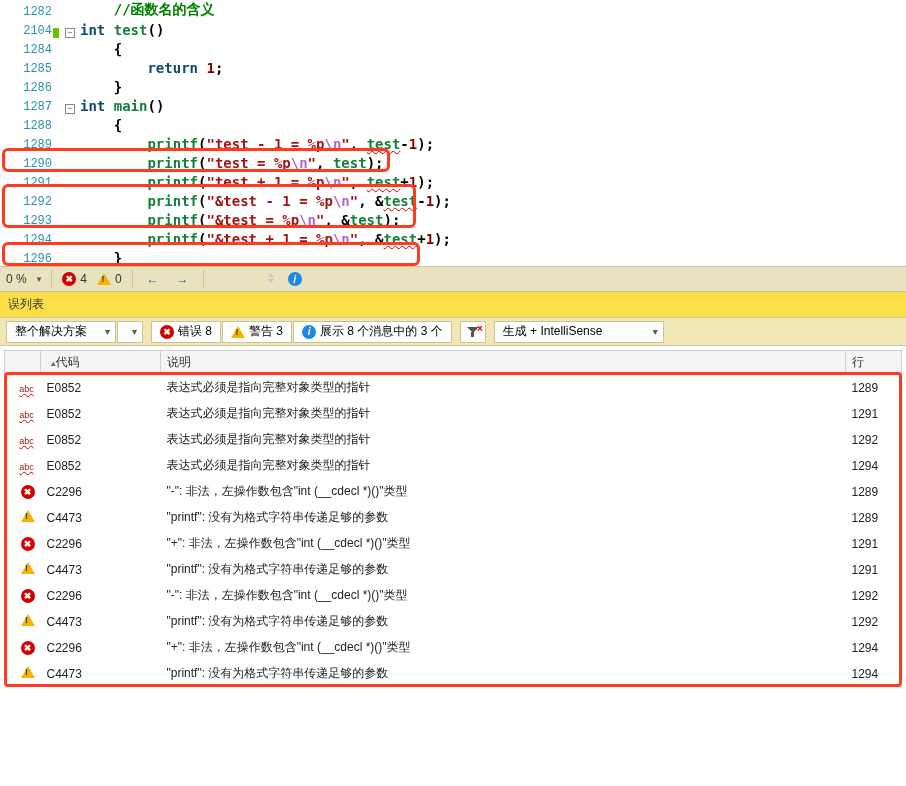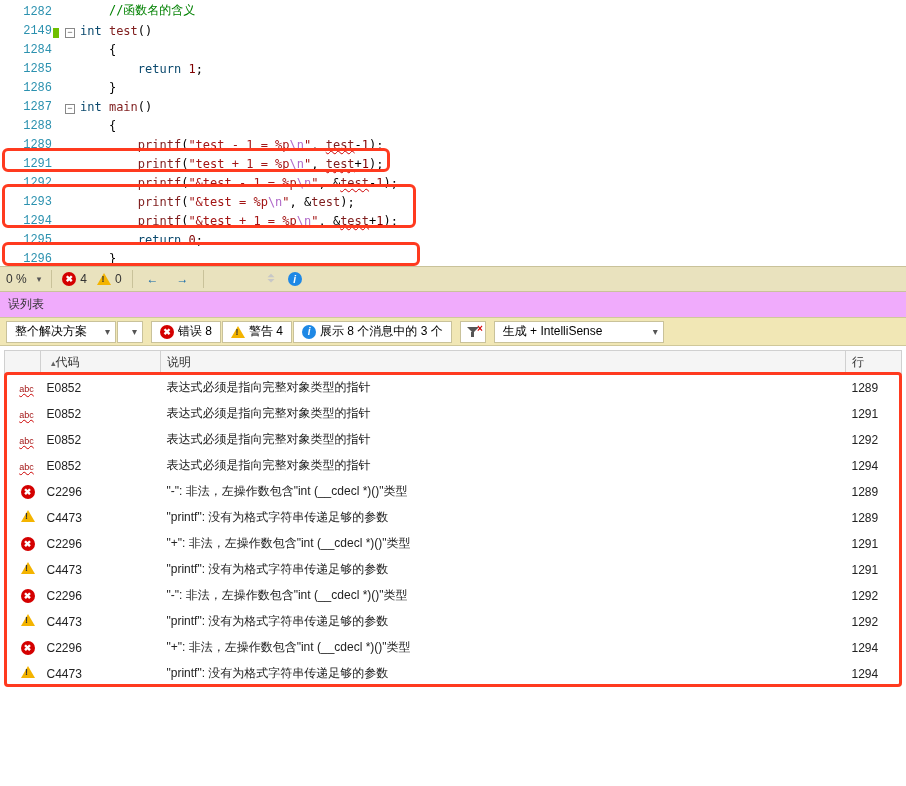--- a/index.html
+++ b/index.html
@@ -49,27 +49,28 @@
     height: 10px;
     border: 1px solid #888;
     font-size: 9px;
     line-height: 8px;
     text-align: center;
     color: #555;
     background: #fff;
   }
   .code-text {
     font-family: Consolas, monospace;
-    font-size: 12px;
+    font-size: 14px;
+    font-weight: bold;
   }
   .comment { color: #008000; }
   .keyword { color: #0c4a6e; }
   .string  { color: #A31515; }
   .escape  { color: #b069c9; }
-  .ident   { color: #7f1d1d; }
+  .ident   { color: #15803d; }
   .num     { color: #800000; }
   .wavy { text-decoration: underline wavy #cc0000; text-decoration-thickness: 1px;}
   .red-box {
     position: absolute;
     border: 3px solid #ff3a1f;
     border-radius: 6px;
     pointer-events: none;
     z-index: 5;
   }
   
@@ -86,21 +87,21 @@
     padding-left: 6px;
     gap: 10px;
   }
   .status-item { display: flex; align-items: center; gap: 4px; }
   .nav-btn {
     width: 20px; text-align: center; color: #0a63a8; font-weight: bold; cursor: pointer;
   }
   .divider { width:1px; height:18px; background:#c9c29a; }
   
   .panel-title {
-    background: #f0abfc;
+    background: #fde047;
     padding: 4px 8px;
     font-family: "Microsoft YaHei","Segoe UI",sans-serif;
     font-size: 12px;
     color: #333;
     border-bottom: 1px solid #d0c89a;
   }
   .toolbar {
     display: flex;
     align-items: center;
     height: 28px;
@@ -194,32 +195,32 @@
     position:absolute; top:2px; left:1px;
   }
   .filter-stem{position:absolute;top:7px;left:5px;width:3px;height:5px;background:#555;}
   .filter-red-x{position:absolute;top:-2px;right:-3px;color:#d40000;font-size:10px;font-weight:bold;}
 </style>
 </head>
 <body>
 
 <div class="editor" id="editor">
     <div class="code-line"><div class="gutter">1282</div><div class="marker-col"><div class="green-bar"></div></div><div class="code-text"><span class="">    </span><span class="comment">//函数名的含义</span></div></div>
-    <div class="code-line"><div class="gutter">2149</div><div class="marker-col"><div class="green-bar"></div><div class="fold">−</div></div><div class="code-text"><span class="keyword">int</span><span class=""> </span><span class="ident">test</span><span class="">()</span></div></div>
+    <div class="code-line"><div class="gutter">2104</div><div class="marker-col"><div class="green-bar"></div><div class="fold">−</div></div><div class="code-text"><span class="keyword">int</span><span class=""> </span><span class="ident">test</span><span class="">()</span></div></div>
     <div class="code-line"><div class="gutter">1284</div><div class="marker-col"></div><div class="code-text"><span class="">    {</span></div></div>
     <div class="code-line"><div class="gutter">1285</div><div class="marker-col"><div class="green-bar"></div></div><div class="code-text"><span class="">        </span><span class="keyword">return</span><span class=""> </span><span class="num">1</span><span class="">;</span></div></div>
     <div class="code-line"><div class="gutter">1286</div><div class="marker-col"></div><div class="code-text"><span class="">    }</span></div></div>
     <div class="code-line"><div class="gutter">1287</div><div class="marker-col"><div class="fold">−</div></div><div class="code-text"><span class="keyword">int</span><span class=""> </span><span class="ident">main</span><span class="">()</span></div></div>
     <div class="code-line"><div class="gutter">1288</div><div class="marker-col"></div><div class="code-text"><span class="">    {</span></div></div>
     <div class="code-line"><div class="gutter">1289</div><div class="marker-col"></div><div class="code-text"><span class="">        </span><span class="ident">printf</span><span class="">(</span><span class="string">"test - 1 = %p</span><span class="escape">\n</span><span class="string">"</span><span class="">, </span><span class="ident wavy">test</span><span class="">-</span><span class="num">1</span><span class="">);</span></div></div>
+    <div class="code-line"><div class="gutter">1290</div><div class="marker-col"></div><div class="code-text"><span class="">        </span><span class="ident">printf</span><span class="">(</span><span class="string">"test = %p</span><span class="escape">\n</span><span class="string">"</span><span class="">, </span><span class="ident">test</span><span class="">);</span></div></div>
     <div class="code-line"><div class="gutter">1291</div><div class="marker-col"></div><div class="code-text"><span class="">        </span><span class="ident">printf</span><span class="">(</span><span class="string">"test + 1 = %p</span><span class="escape">\n</span><span class="string">"</span><span class="">, </span><span class="ident wavy">test</span><span class="">+</span><span class="num">1</span><span class="">);</span></div></div>
     <div class="code-line"><div class="gutter">1292</div><div class="marker-col"></div><div class="code-text"><span class="">        </span><span class="ident">printf</span><span class="">(</span><span class="string">"&amp;test - 1 = %p</span><span class="escape">\n</span><span class="string">"</span><span class="">, &amp;</span><span class="ident wavy">test</span><span class="">-</span><span class="num">1</span><span class="">);</span></div></div>
     <div class="code-line"><div class="gutter">1293</div><div class="marker-col"></div><div class="code-text"><span class="">        </span><span class="ident">printf</span><span class="">(</span><span class="string">"&amp;test = %p</span><span class="escape">\n</span><span class="string">"</span><span class="">, &amp;</span><span class="ident">test</span><span class="">);</span></div></div>
     <div class="code-line"><div class="gutter">1294</div><div class="marker-col"></div><div class="code-text"><span class="">        </span><span class="ident">printf</span><span class="">(</span><span class="string">"&amp;test + 1 = %p</span><span class="escape">\n</span><span class="string">"</span><span class="">, &amp;</span><span class="ident wavy">test</span><span class="">+</span><span class="num">1</span><span class="">);</span></div></div>
-    <div class="code-line"><div class="gutter">1295</div><div class="marker-col"></div><div class="code-text"><span class="">        </span><span class="keyword">return</span><span class=""> </span><span class="num">0</span><span class="">;</span></div></div>
     <div class="code-line"><div class="gutter">1296</div><div class="marker-col"></div><div class="code-text"><span class="">    }</span></div></div>
     <div class="red-box" style="top: 148px; left: 2px; width: 388px; height: 24px;"></div>
     <div class="red-box" style="top: 184px; left: 2px; width: 414px; height: 44px;"></div>
     <div class="red-box" style="top: 242px; left: 2px; width: 418px; height: 24px;"></div>
   </div>
 
 <div class="statusbar">
   <span class="status-item">0 %</span>
   <span style="font-size:9px;color:#555">▾</span>
   <span class="divider"></span>
@@ -251,21 +252,21 @@
     <span>整个解决方案</span>
   </div>
   <div class="tool-btn tool-drop" style="min-width:20px;padding:2px 18px 2px 6px"></div>
   <div class="sep"></div>
   <div class="tool-btn">
     <span class="ico-err"></span>
     <span>错误 8</span>
   </div>
   <div class="tool-btn">
     <span class="ico-warn"></span>
-    <span>警告 4</span>
+    <span>警告 3</span>
   </div>
   <div class="tool-btn">
     <span class="ico-info"></span>
     <span>展示 8 个消息中的 3 个</span>
   </div>
   <div class="sep"></div>
   <div class="tool-btn" style="padding:2px 5px">
     <span class="filter-x">
       <span class="filter-funnel"></span>
         <span class="filter-stem"></span>

